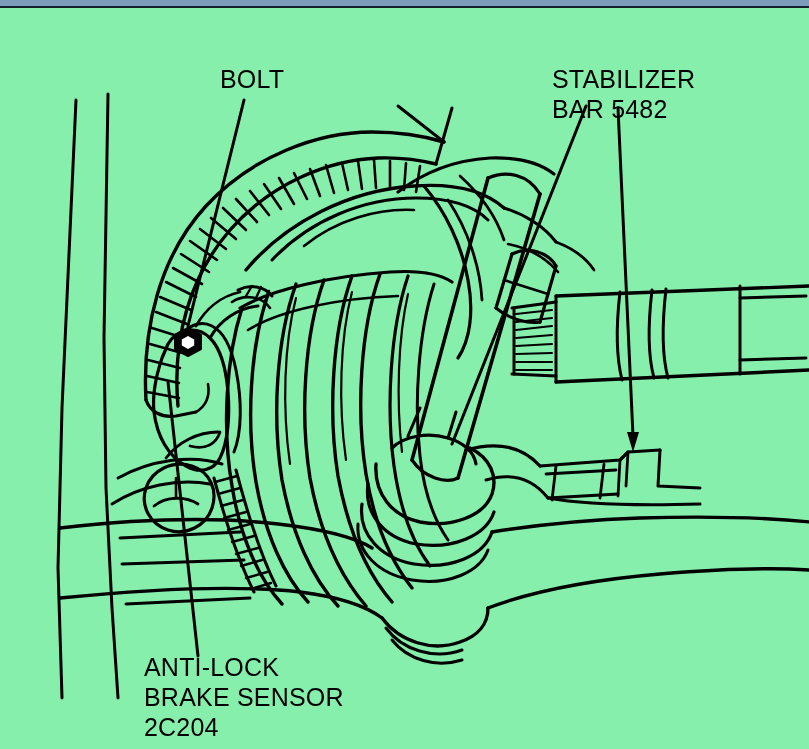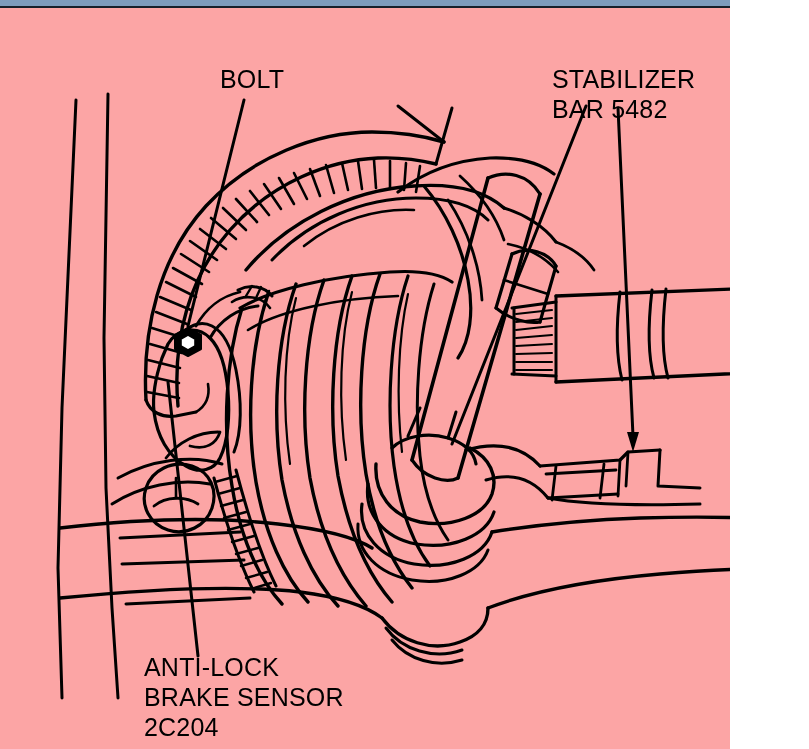--- a/index.html
+++ b/index.html
@@ -6,23 +6,23 @@
   html, body {
     margin: 0;
     padding: 0;
     background: #ffffff;
   }
   body {
     font-family: "Liberation Sans", sans-serif;
   }
   #page {
     position: relative;
-    width: 730px;
+    width: 809px;
     height: 749px;
-    background: #fca5a5;
+    background: #86efac;
     overflow: hidden;
   }
   
   #top-band {
     position: absolute;
     left: 0; top: 0;
     width: 809px;
     height: 6px;
     background: #7d9cbd;
   }

